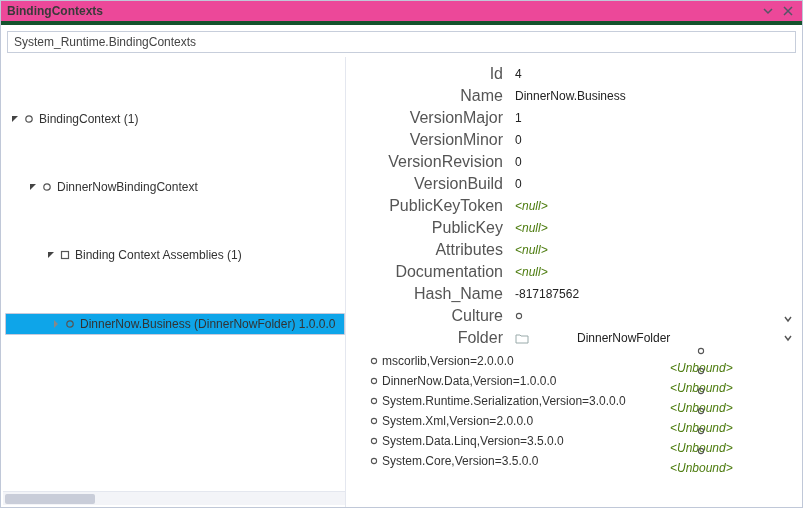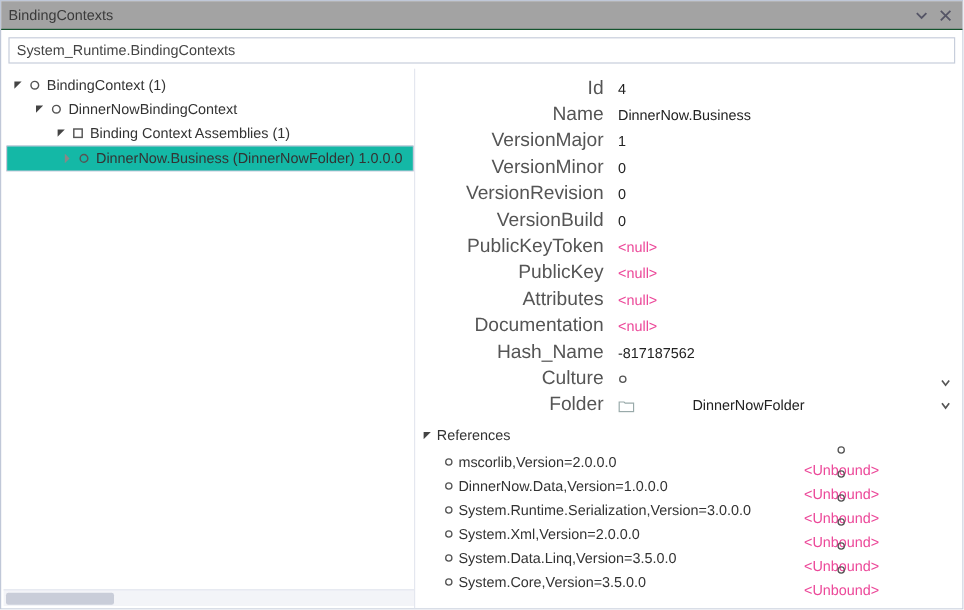--- a/index.html
+++ b/index.html
@@ -1,38 +1,38 @@
 <!DOCTYPE html>
 <html><head>
 <meta charset="utf-8">
 <style>
   * { box-sizing: border-box; margin: 0; padding: 0; }
   html, body { width: 803px; height: 508px; font-family: "Segoe UI", Tahoma, sans-serif; font-size: 12px; color: #333; background: #fff; overflow: hidden; }
   .window { width: 803px; height: 508px; border: 1px solid #c0c8d8; display: flex; flex-direction: column; }
-  .titlebar { background: #a3a3a3; color: #3a3a3a; height: 24px; display: flex; align-items: center; padding: 0 6px; border-bottom: 1px solid #14532d; font-size: 12px; font-weight: 400; }
+  .titlebar { background: #ec4899; color: #3a3a3a; height: 24px; display: flex; align-items: center; padding: 0 6px; border-bottom: 4px solid #14532d; font-size: 12px; font-weight: 700; }
   .titlebar .spacer { flex: 1; }
   .titlebar .win-btn { width: 16px; height: 16px; display: flex; align-items: center; justify-content: center; margin-left: 4px; cursor: pointer; color: #556; }
   .titlebar .win-btn svg { width: 10px; height: 10px; display: block; }
   .searchbar { margin: 6px 6px 4px 6px; border: 1px solid #c7cedb; height: 22px; display: flex; align-items: center; padding: 0 6px; color: #444; }
   .body { flex: 1; display: flex; overflow: hidden; }
   .left { width: 345px; border-right: 1px solid #e4e7ef; display: flex; flex-direction: column; overflow: hidden; }
   .tree { flex: 1; padding: 4px 0 0 4px; overflow: auto; }
-  .tree-row { display: flex; align-items: center; height: 20px; white-space: nowrap; }
-  .tree-row.selected { background: #14b8a6; border: 1px solid #c6cadb; border-radius: 1px; height: 22px; padding-right: 6px; }
+  .tree-row { display: flex; align-items: center; height: 20px; white-space: nowrap; margin-top: 48px; }
+  .tree-row.selected { background: #0ea5e9; border: 1px solid #c6cadb; border-radius: 1px; height: 22px; padding-right: 6px; }
   .exp { width: 12px; height: 12px; margin-right: 2px; display: inline-flex; align-items: center; justify-content: center; cursor: pointer; color: #666; }
   .exp svg { width: 8px; height: 8px; display: block; }
   .node-icon { width: 12px; height: 12px; margin-right: 4px; display: inline-flex; align-items: center; justify-content: center; }
   .node-icon svg { width: 10px; height: 10px; display: block; }
   .scroll-rail { height: 14px; border-top: 1px solid #e4e7ef; background: #f3f4f8; position: relative; margin: 0 0 2px 2px; }
   .scroll-thumb { position: absolute; left: 2px; top: 2px; height: 10px; width: 90px; background: #c9cdd9; border-radius: 2px; }
   .right { flex: 1; padding: 6px 10px 6px 4px; overflow: auto; }
   .prop-row { display: flex; align-items: center; height: 22px; }
   .prop-label { width: 165px; text-align: right; color: #555; padding-right: 12px; font-size: 16px; }
   .prop-value { flex: 1; color: #222; display: flex; align-items: center; gap: 6px; }
-  .null { color: #ec4899; }
+  .null { color: #4d7c0f; font-style: italic; }
   .dd { position: relative; width: 100%; gap: 48px; }
   .dd .caret { position: absolute; right: 0; top: 3px; color: #666; }
   .dd .caret svg { width: 8px; height: 8px; display: block; }
   .refs-header { display: flex; align-items: center; height: 20px; margin-top: 4px; }
   .refs-grid { margin-top: 2px; }
   .ref-row { display: flex; align-items: center; height: 20px; }
   .col-a { width: 320px; display: flex; align-items: center; gap: 4px; padding-left: 20px; }
   .col-b { display: flex; align-items: center; gap: 6px; flex-direction: column; }
   .bullet { width: 8px; height: 8px; display: inline-flex; align-items: center; justify-content: center; }
   .bullet svg { width: 8px; height: 8px; display: block; }
@@ -203,28 +203,20 @@
           </span>
           <span>DinnerNowFolder</span>
           <span class="caret">
             <svg viewBox="0 0 8 8">
                 <path d="M1 2 L4 6 L7 2" fill="none" stroke="#555" stroke-width="1.4"></path>
               </svg>
           </span>
         </div>
       </div>
 
-      <div class="refs-header">
-        <span class="exp">
-          <svg viewBox="0 0 8 8">
-              <path d="M1 1 L7 1 L1 7 Z" fill="#444"></path>
-            </svg>
-        </span>
-        <span>References</span>
-      </div>
 
       <div class="refs-grid">
         <div class="ref-row">
           <div class="col-a">
             <span class="bullet">
                 <svg viewBox="0 0 8 8">
                   <circle cx="4" cy="4" r="2.6" fill="none" stroke="#555" stroke-width="1.1"></circle>
                 </svg>
               </span>
             <span>mscorlib,Version=2.0.0.0</span>

